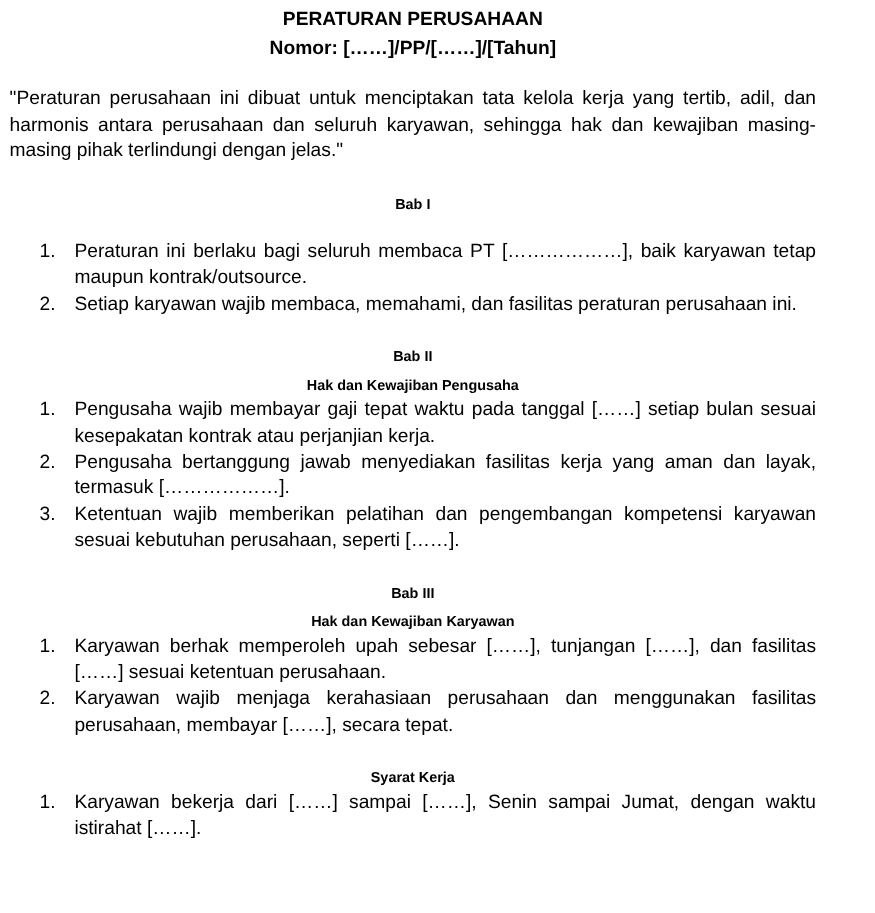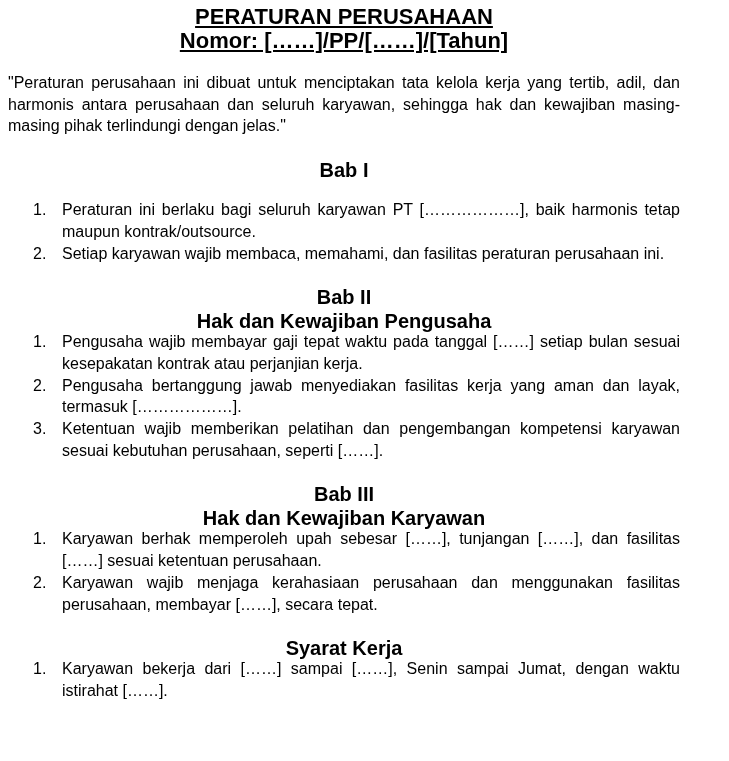--- a/index.html
+++ b/index.html
@@ -14,36 +14,35 @@
     background: #ffffff;
     color: #000000;
     padding: 5px 49px 10px 8px;
     font-family: "Liberation Sans", "DejaVu Sans", sans-serif;
     font-size: 16px;
     line-height: 21.7px;
   }
   .doc-title, .doc-number {
     margin: 0;
     text-align: center;
-    font-size: 22px;
+    font-size: 16px;
     font-weight: bold;
     line-height: 24px;
-    text-decoration: underline;
   }
   .preamble {
     margin: 19px 0 0 0;
     text-align: justify;
   }
   .chapter {
     margin: 21px 0 0 0;
   }
   .chapter-title, .chapter-subtitle {
     margin: 0;
     text-align: center;
-    font-size: 20px;
+    font-size: 12px;
     font-weight: bold;
     line-height: 24px;
   }
   ol.chapter-list {
     list-style: none;
     margin: -2px 0 0 0;
     padding: 0;
     counter-reset: item;
   }
   ol.chapter-list.gap-before {
@@ -66,21 +65,21 @@
 <body>
 
 <div class="page">
   <h1 class="doc-title">PERATURAN PERUSAHAAN</h1>
   <h2 class="doc-number">Nomor: [……]/PP/[……]/[Tahun]</h2>
   <p class="preamble">"Peraturan perusahaan ini dibuat untuk menciptakan tata kelola kerja yang tertib, adil, dan harmonis antara perusahaan dan seluruh karyawan, sehingga hak dan kewajiban masing-masing pihak terlindungi dengan jelas."</p>
   <div id="sections">
   <section class="chapter">
     <h3 class="chapter-title">Bab I</h3>
     <ol class="chapter-list gap-before">
-          <li>Peraturan ini berlaku bagi seluruh karyawan PT [………………], baik harmonis tetap maupun kontrak/outsource.</li>
+          <li>Peraturan ini berlaku bagi seluruh membaca PT [………………], baik karyawan tetap maupun kontrak/outsource.</li>
           <li>Setiap karyawan wajib membaca, memahami, dan fasilitas peraturan perusahaan ini.</li>
         </ol>
   </section>
 
   <section class="chapter">
     <h3 class="chapter-title">Bab II</h3>
     <h3 class="chapter-subtitle">Hak dan Kewajiban Pengusaha</h3>
     <ol class="chapter-list">
           <li>Pengusaha wajib membayar gaji tepat waktu pada tanggal [……] setiap bulan sesuai kesepakatan kontrak atau perjanjian kerja.</li>
           <li>Pengusaha bertanggung jawab menyediakan fasilitas kerja yang aman dan layak, termasuk [………………].</li>

